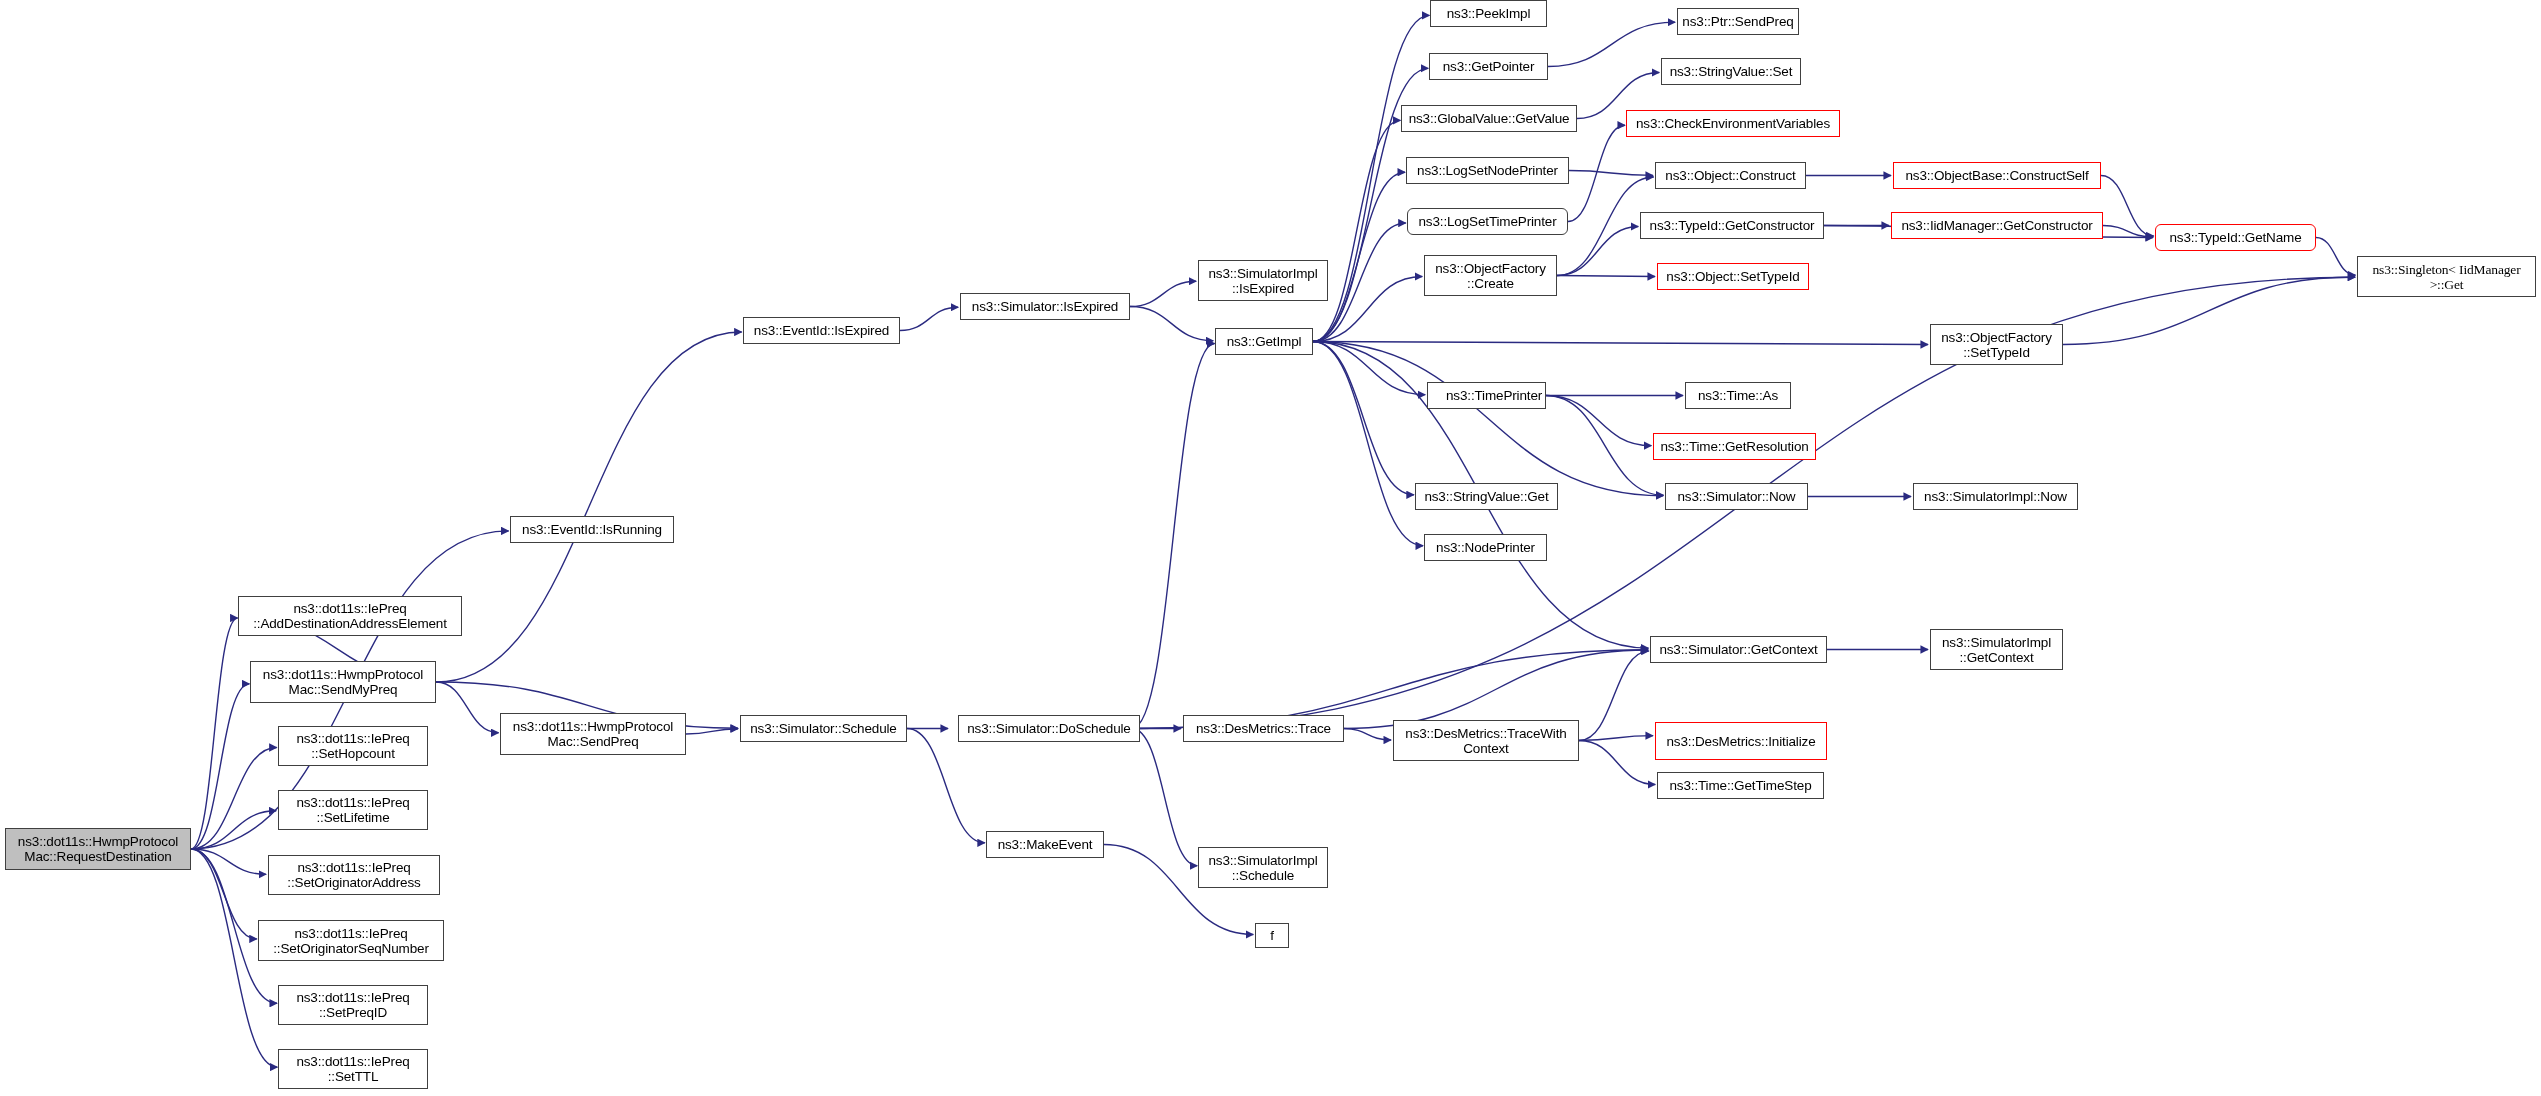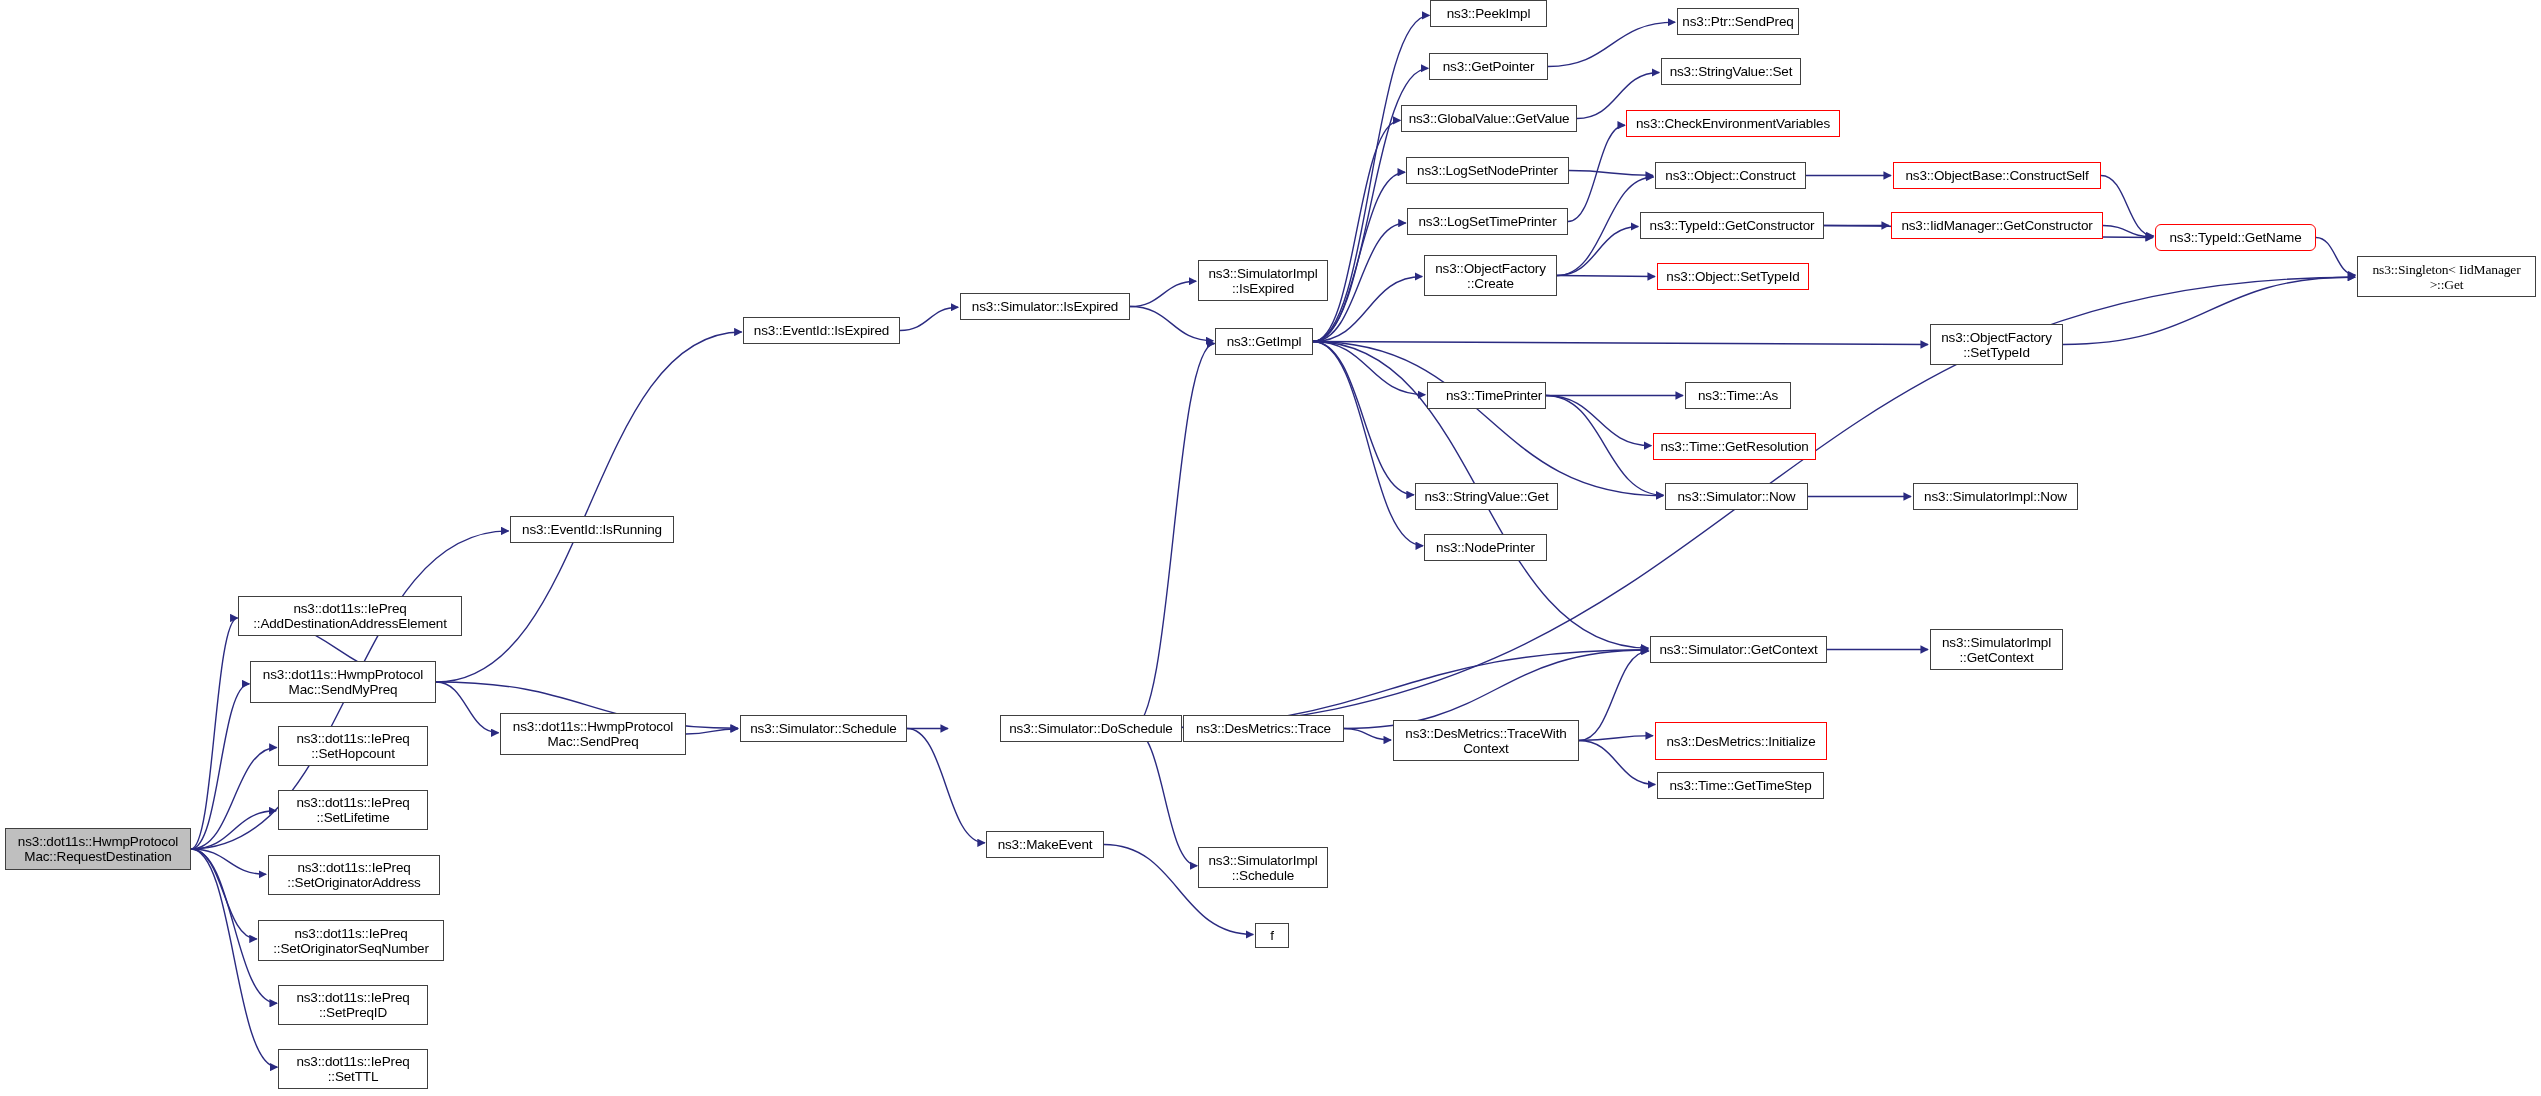--- a/index.html
+++ b/index.html
@@ -143,33 +143,33 @@
 ::SetPreqID</span></div>
       <div class="node" style="left: 278px; top: 1049px; width: 150px; height: 40px;"><span class="node-label">ns3::dot11s::IePreq
 ::SetTTL</span></div>
       <div class="node" style="left: 510px; top: 516px; width: 164px; height: 27px;"><span class="node-label">ns3::EventId::IsRunning</span></div>
       <div class="node" style="left: 500px; top: 713px; width: 186px; height: 42px;"><span class="node-label">ns3::dot11s::HwmpProtocol
 Mac::SendPreq</span></div>
       <div class="node" style="left: 743px; top: 317px; width: 157px; height: 27px;"><span class="node-label">ns3::EventId::IsExpired</span></div>
       <div class="node" style="left: 740px; top: 715px; width: 167px; height: 27px;"><span class="node-label">ns3::Simulator::Schedule</span></div>
       <div class="node" style="left: 986px; top: 831px; width: 118px; height: 27px;"><span class="node-label">ns3::MakeEvent</span></div>
       <div class="node" style="left: 960px; top: 293px; width: 170px; height: 27px;"><span class="node-label">ns3::Simulator::IsExpired</span></div>
-      <div class="node" style="left: 1000px; top: 715px; width: 182px; height: 27px;"><span class="node-label">ns3::Simulator::DoSchedule</span></div>
+      <div class="node" style="left: 958px; top: 715px; width: 182px; height: 27px;"><span class="node-label">ns3::Simulator::DoSchedule</span></div>
       <div class="node" style="left: 1198px; top: 260px; width: 130px; height: 41px;"><span class="node-label">ns3::SimulatorImpl
 ::IsExpired</span></div>
       <div class="node" style="left: 1215px; top: 328px; width: 98px; height: 27px;"><span class="node-label">ns3::GetImpl</span></div>
       <div class="node" style="left: 1198px; top: 847px; width: 130px; height: 41px;"><span class="node-label">ns3::SimulatorImpl
 ::Schedule</span></div>
       <div class="node" style="left: 1255px; top: 923px; width: 34px; height: 25px;"><span class="node-label">f</span></div>
       <div class="node" style="left: 1183px; top: 715px; width: 161px; height: 27px;"><span class="node-label">ns3::DesMetrics::Trace</span></div>
       <div class="node" style="left: 1430px; top: 0px; width: 117px; height: 27px;"><span class="node-label">ns3::PeekImpl</span></div>
       <div class="node" style="left: 1429px; top: 53px; width: 119px; height: 27px;"><span class="node-label">ns3::GetPointer</span></div>
       <div class="node" style="left: 1401px; top: 105px; width: 176px; height: 27px;"><span class="node-label">ns3::GlobalValue::GetValue</span></div>
       <div class="node" style="left: 1406px; top: 157px; width: 163px; height: 27px;"><span class="node-label">ns3::LogSetNodePrinter</span></div>
-      <div class="node" style="left: 1407px; top: 208px; width: 161px; height: 27px;"><span class="node-label">ns3::LogSetTimePrinter</span></div>
+      <div class="node" style="left: 1407px; top: 208px; width: 161px; height: 27px; border-radius: 6px;"><span class="node-label">ns3::LogSetTimePrinter</span></div>
       <div class="node" style="left: 1424px; top: 255px; width: 133px; height: 41px;"><span class="node-label">ns3::ObjectFactory
 ::Create</span></div>
       <div class="node" style="left: 1427px; top: 382px; width: 119px; height: 27px; padding-left: 18px;"><span class="node-label">ns3::TimePrinter</span></div>
       <div class="node" style="left: 1415px; top: 483px; width: 143px; height: 27px;"><span class="node-label">ns3::StringValue::Get</span></div>
       <div class="node" style="left: 1424px; top: 534px; width: 123px; height: 27px;"><span class="node-label">ns3::NodePrinter</span></div>
       <div class="node" style="left: 1393px; top: 720px; width: 186px; height: 41px;"><span class="node-label">ns3::DesMetrics::TraceWith
 Context</span></div>
       <div class="node" style="left: 1677px; top: 8px; width: 122px; height: 27px;"><span class="node-label">ns3::Ptr::SendPreq</span></div>
       <div class="node" style="left: 1661px; top: 58px; width: 140px; height: 27px;"><span class="node-label">ns3::StringValue::Set</span></div>
       <div class="node red" style="left: 1626px; top: 110px; width: 214px; height: 27px;"><span class="node-label">ns3::CheckEnvironmentVariables</span></div>

